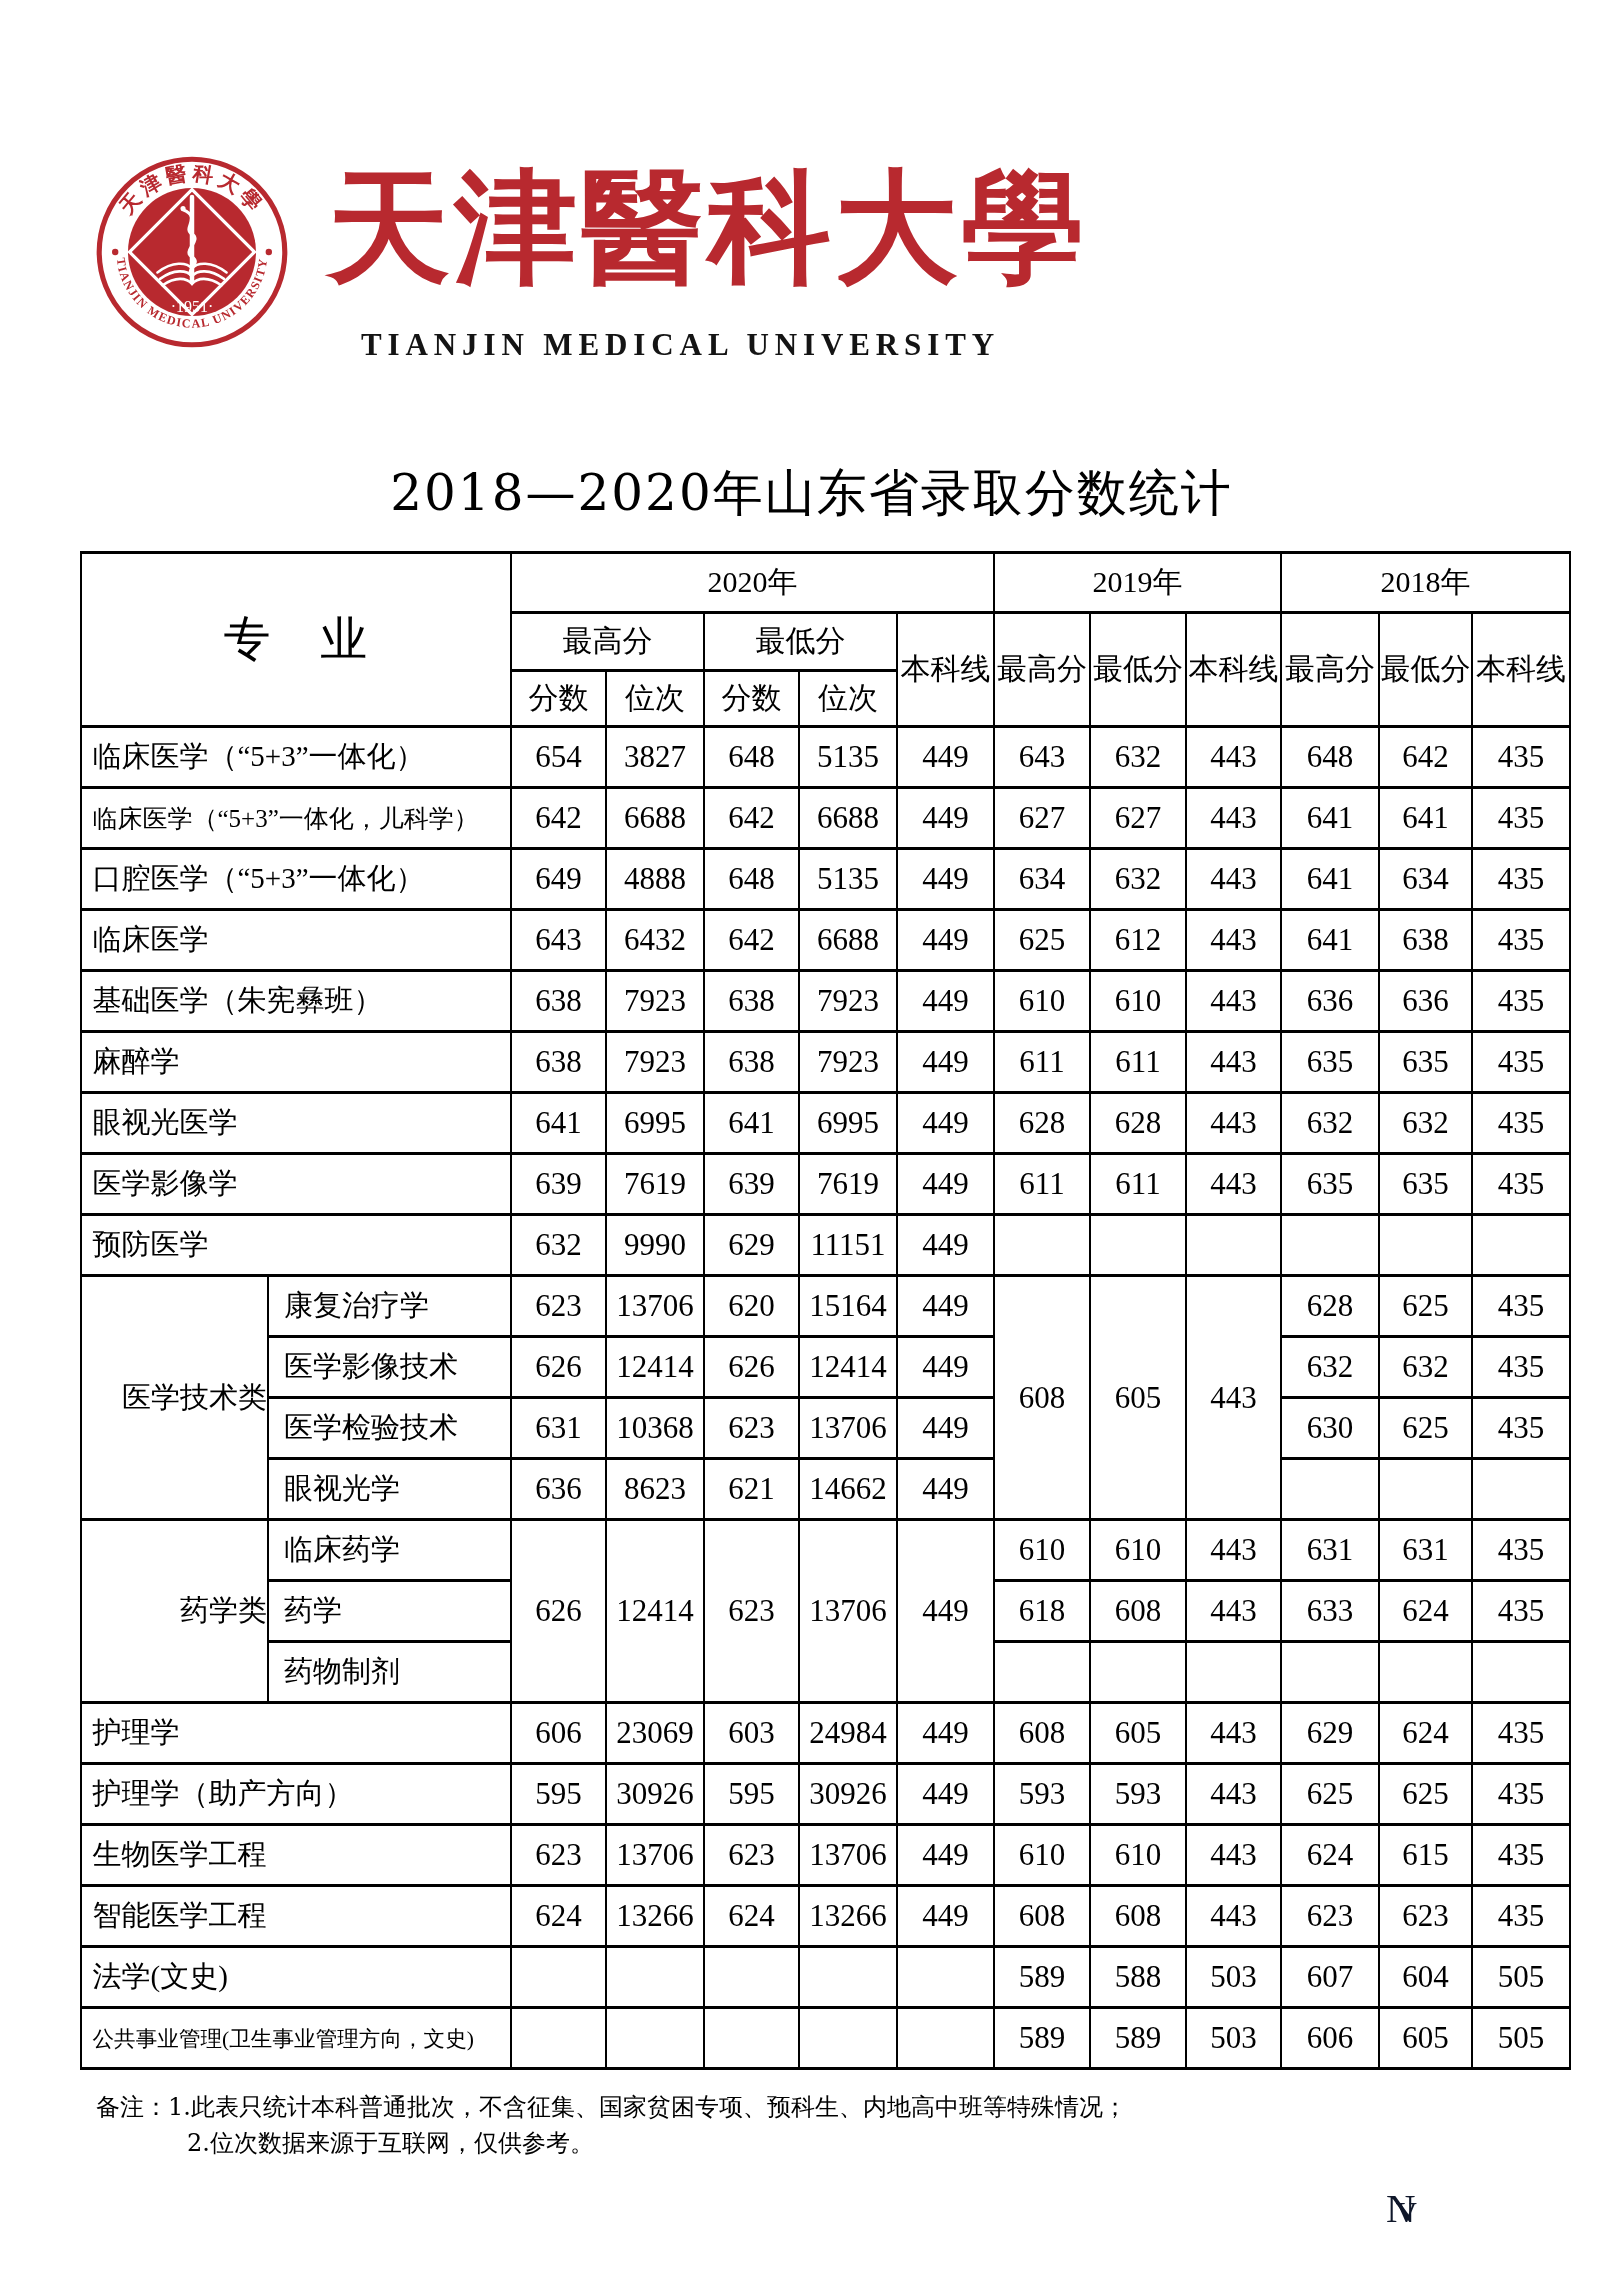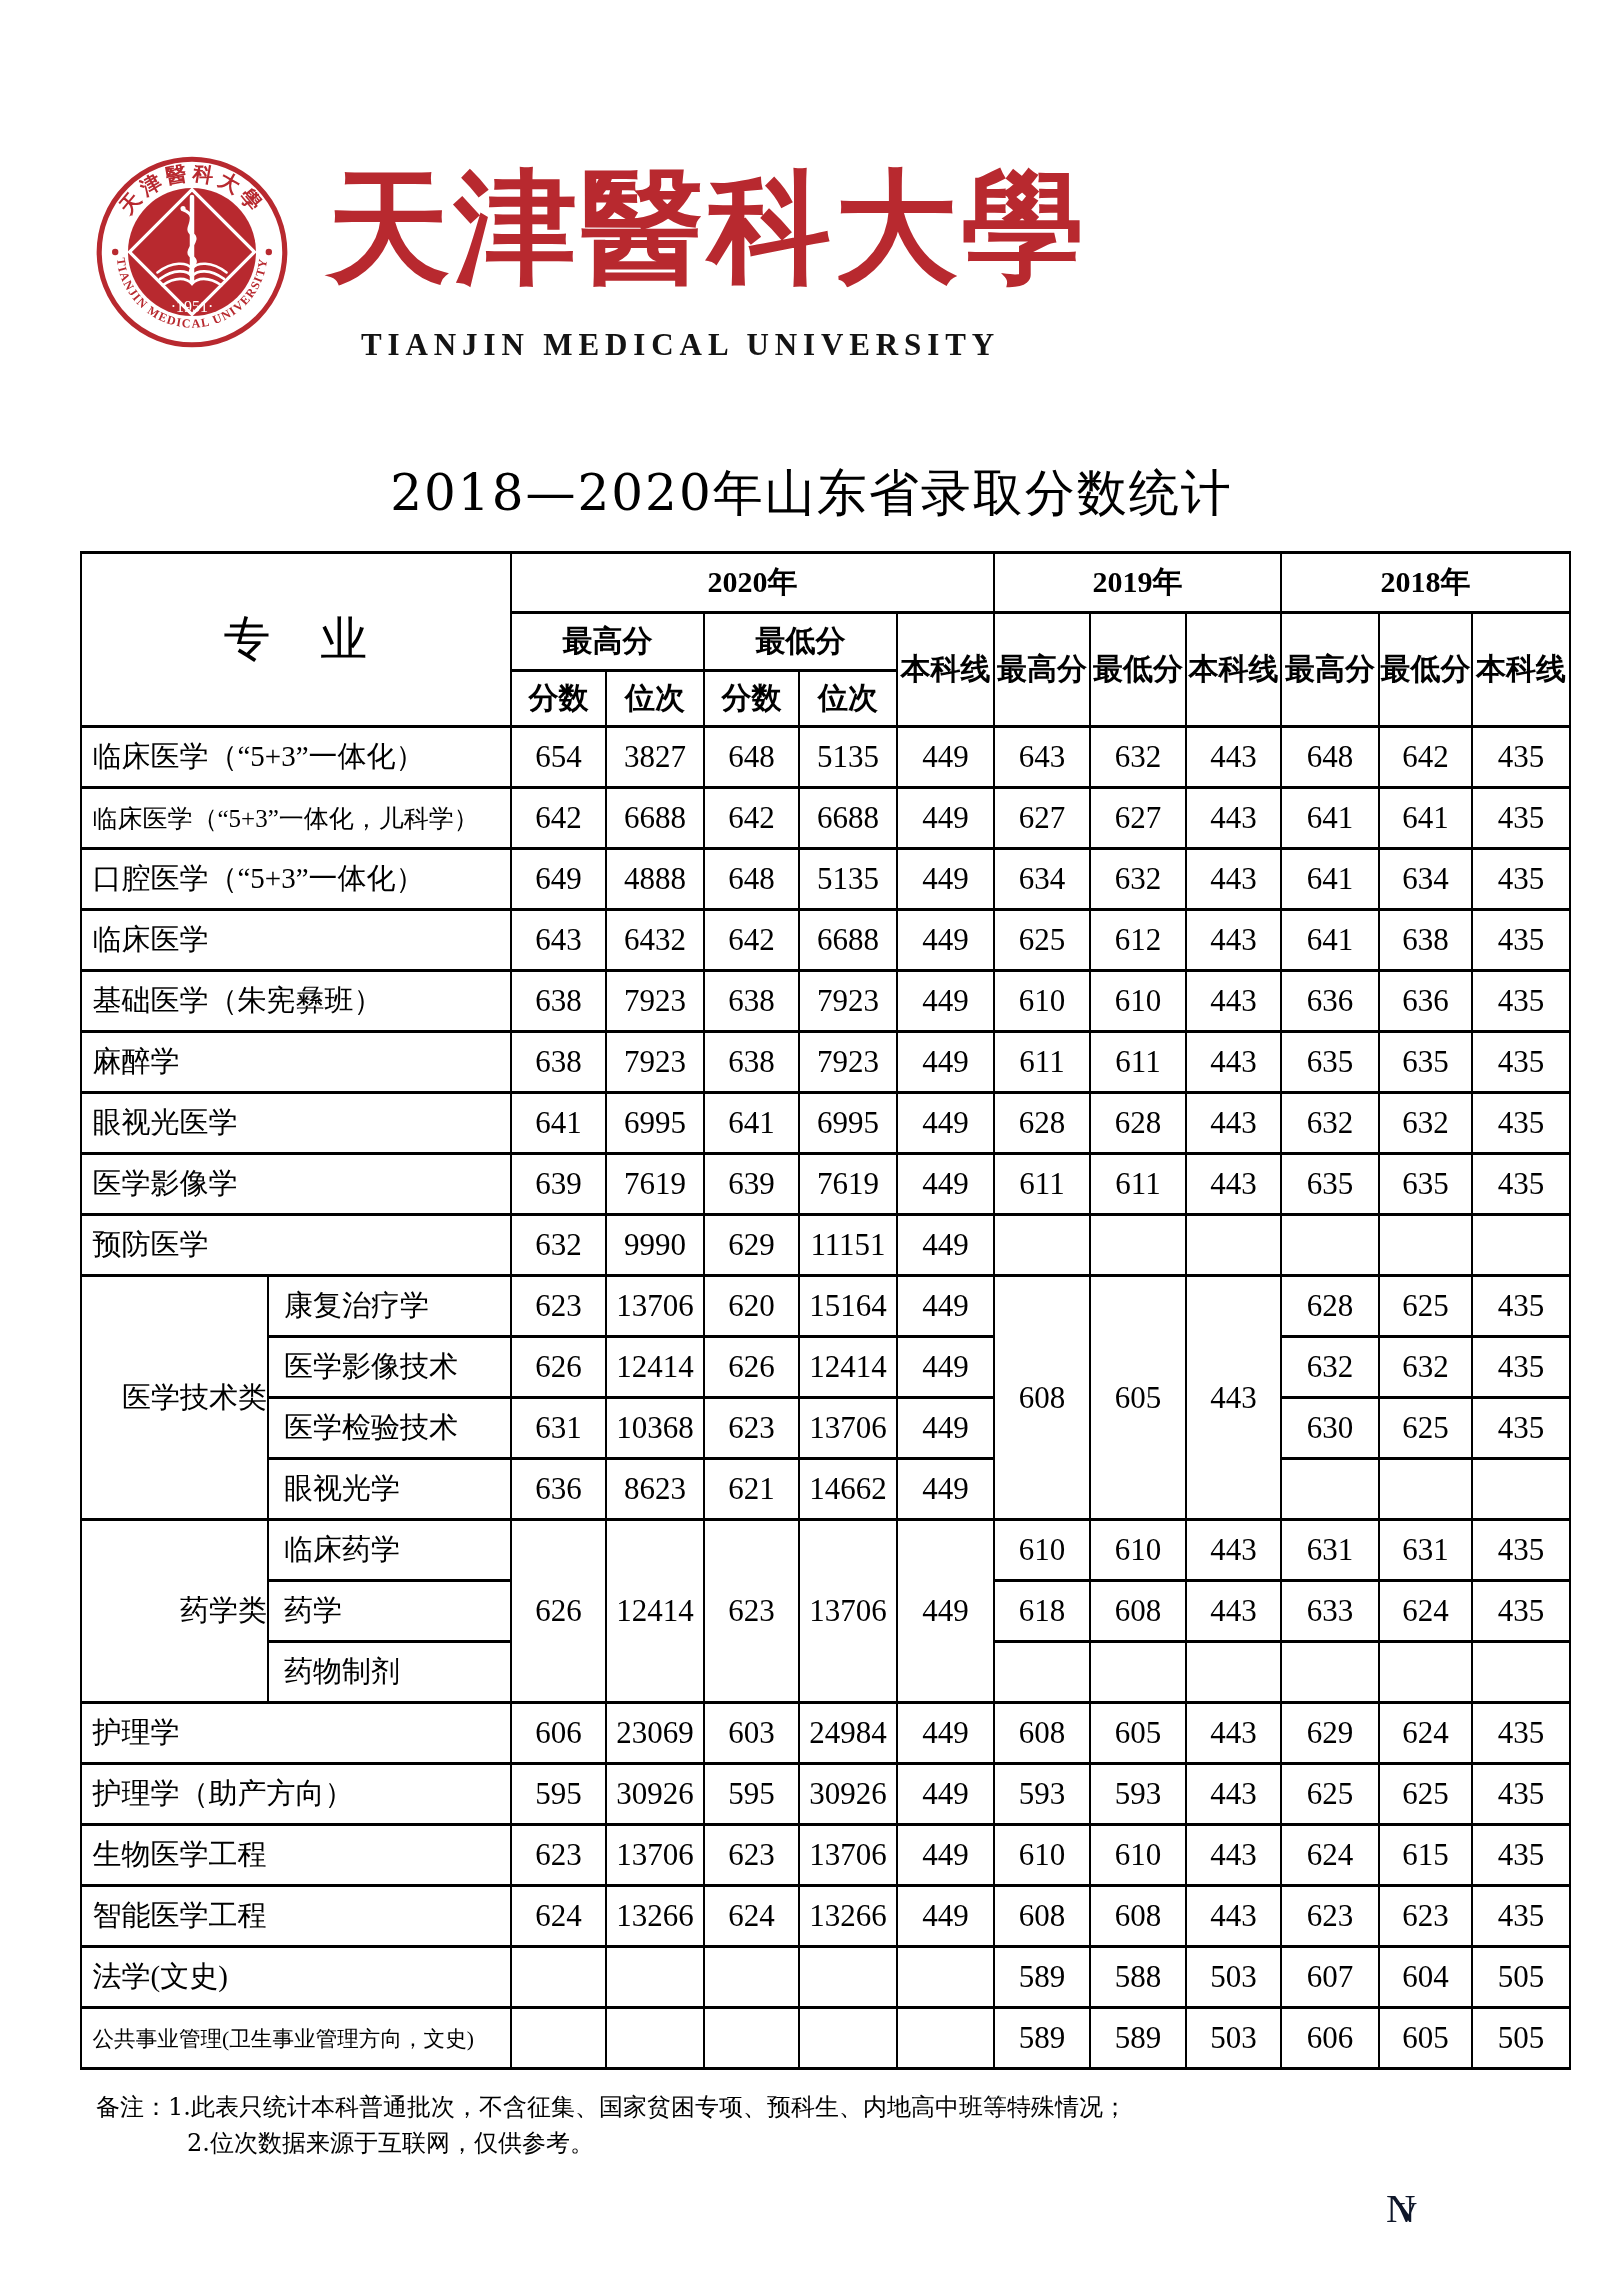--- a/index.html
+++ b/index.html
@@ -37,21 +37,21 @@
   }
   .score-table th, .score-table td {
     border:solid #000; border-width:3.3px 2px; padding:0;
     text-align:center; vertical-align:middle; overflow:hidden;
     font-family:"Liberation Serif","DejaVu Serif",serif;
   }
   .score-table thead tr:nth-child(1) { height:60px; }
   .score-table thead tr:nth-child(2) { height:58px; }
   .score-table thead tr:nth-child(3) { height:56px; }
   .score-table tbody tr { height:61px; }
-  .score-table th { font-size:30px; font-weight:bold; }
+  .score-table th { font-size:30px; font-weight:normal; }
   .score-table th.zy { font-size:47px; font-weight:normal; letter-spacing:1.3px; }
   .score-table td { font-size:31px; }
   .score-table td.maj { text-align:left; padding-left:10.5px; font-size:29px; }
   .score-table td.maj.sm { font-size:25px; }
   .score-table td.maj.xs { font-size:21.6px; }
   .score-table td.grp { font-size:29px; text-align:right; padding-left:9.2px; }
   .score-table td.sub { text-align:left; padding-left:15px; font-size:29px; }
 
   
   .notes { position:absolute; left:96px; top:2089px; font-size:24px; line-height:1.5;

